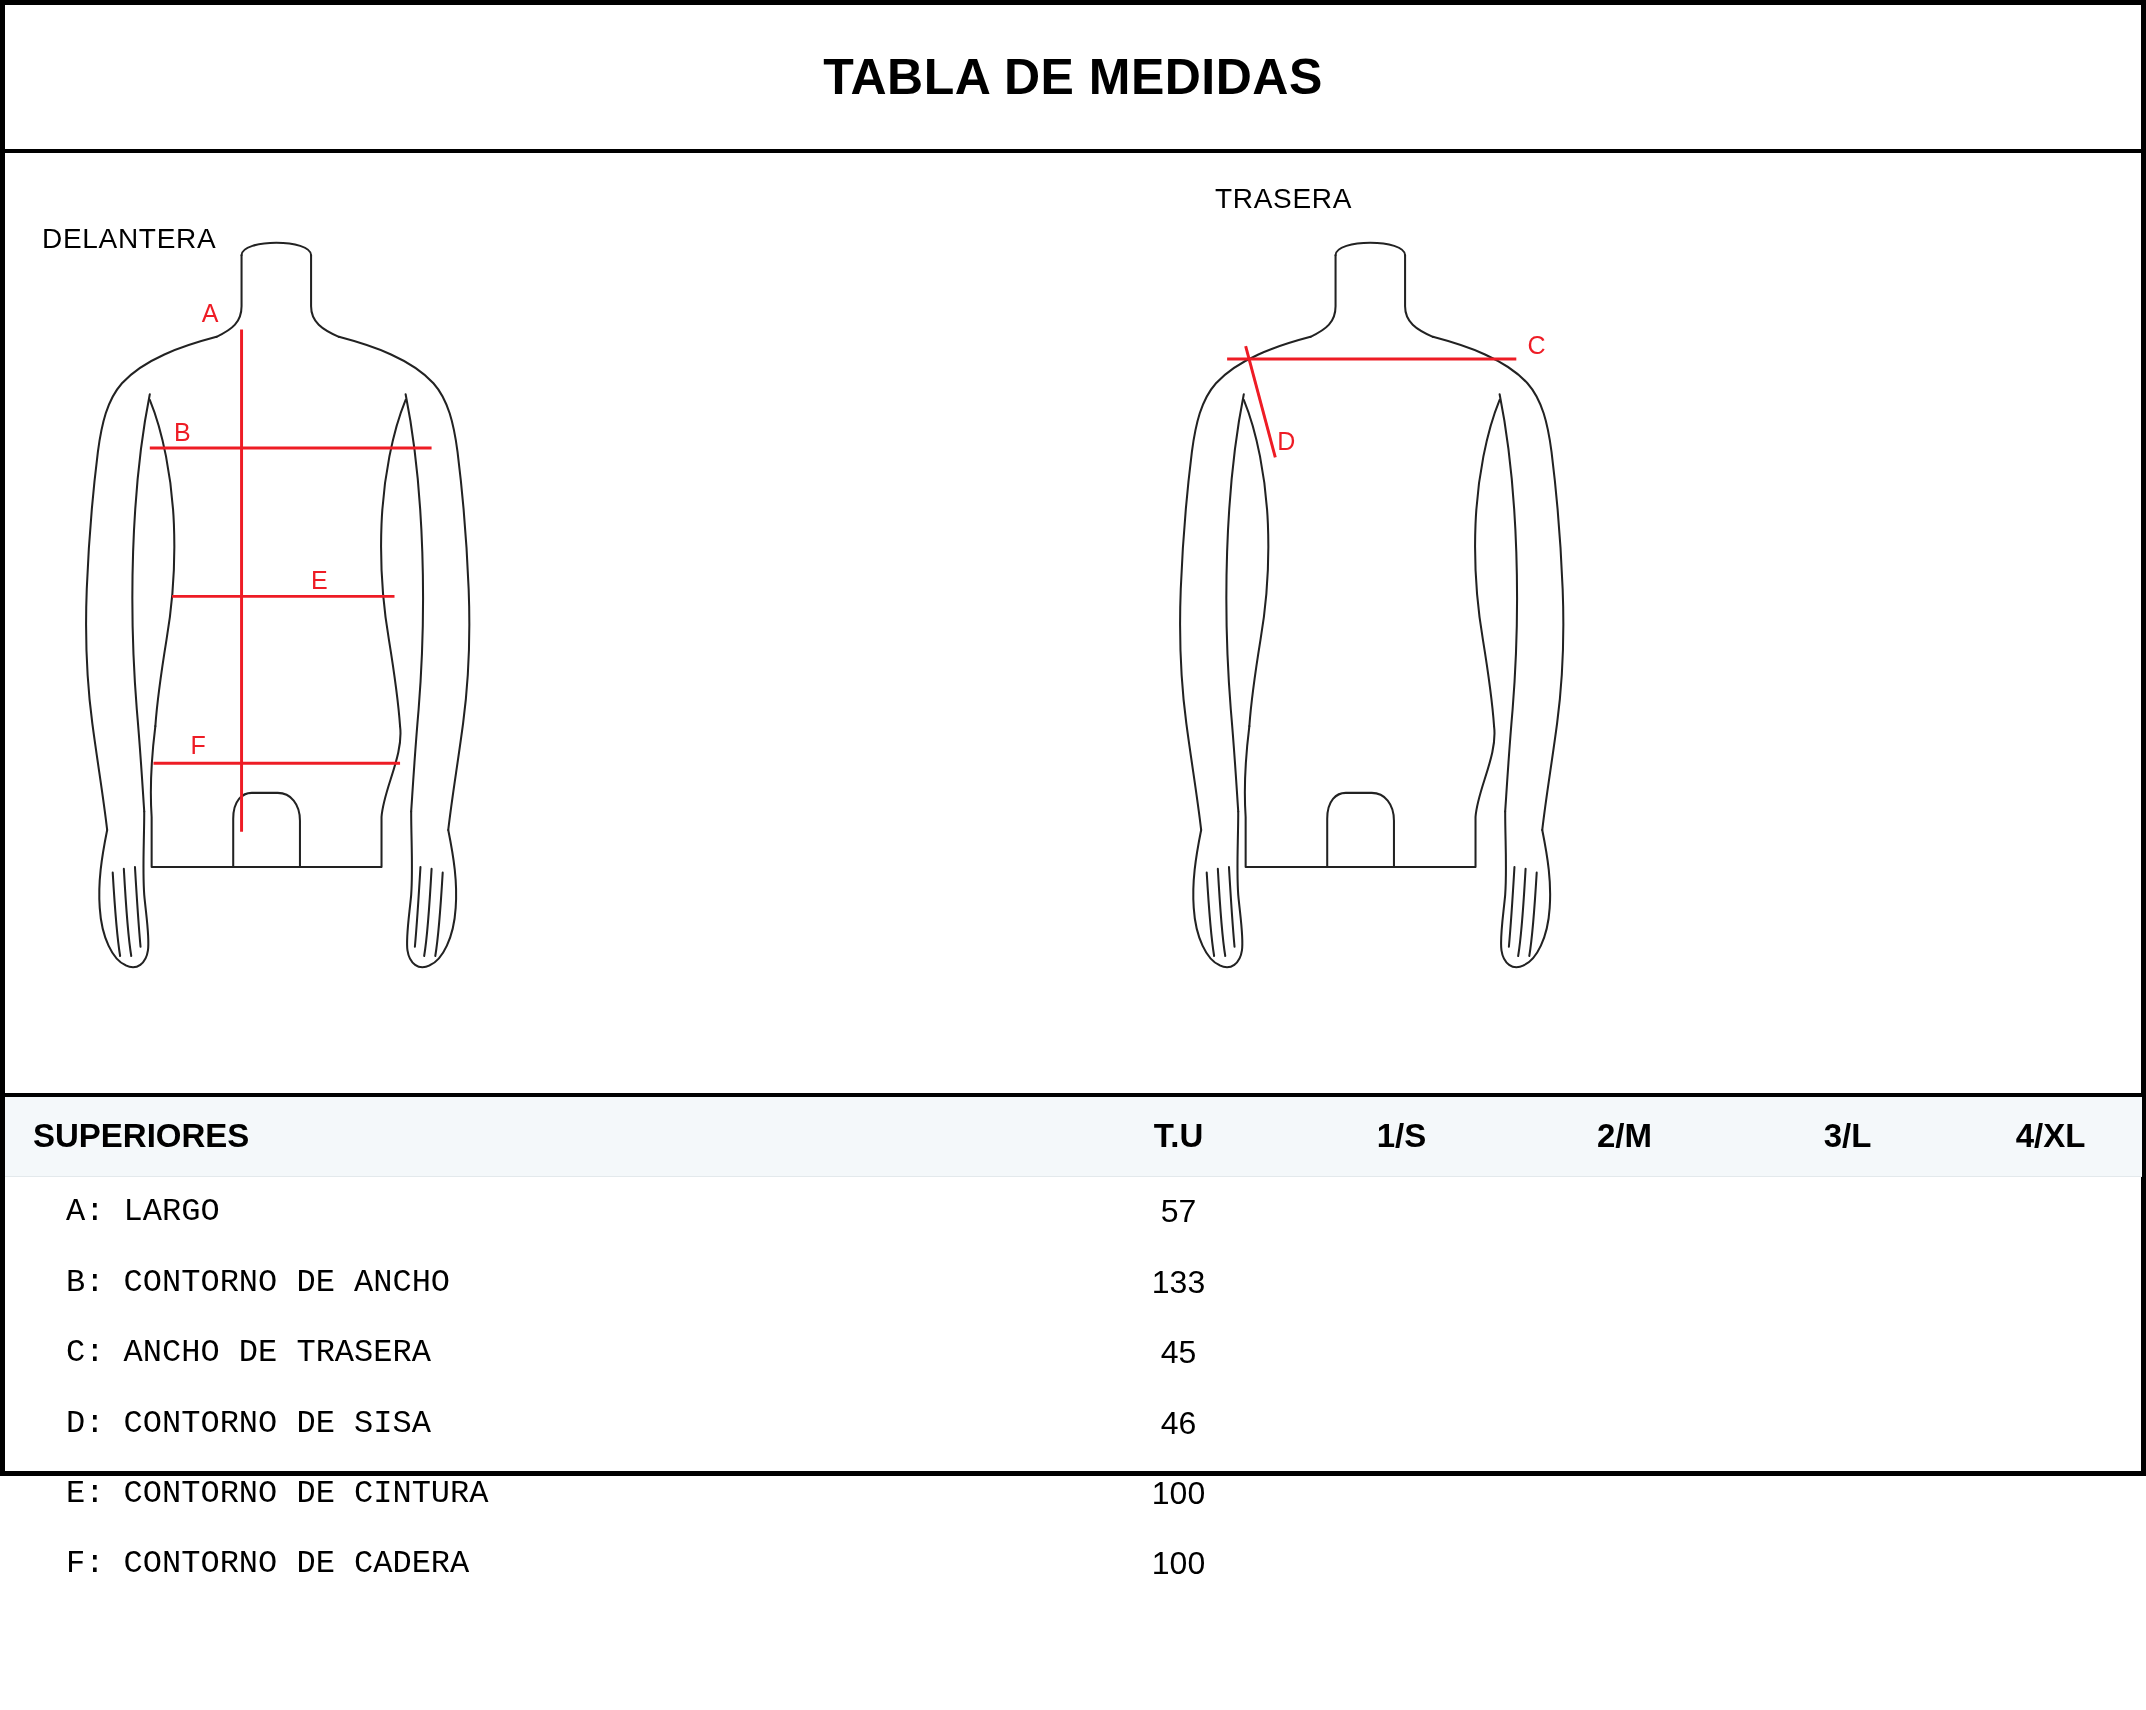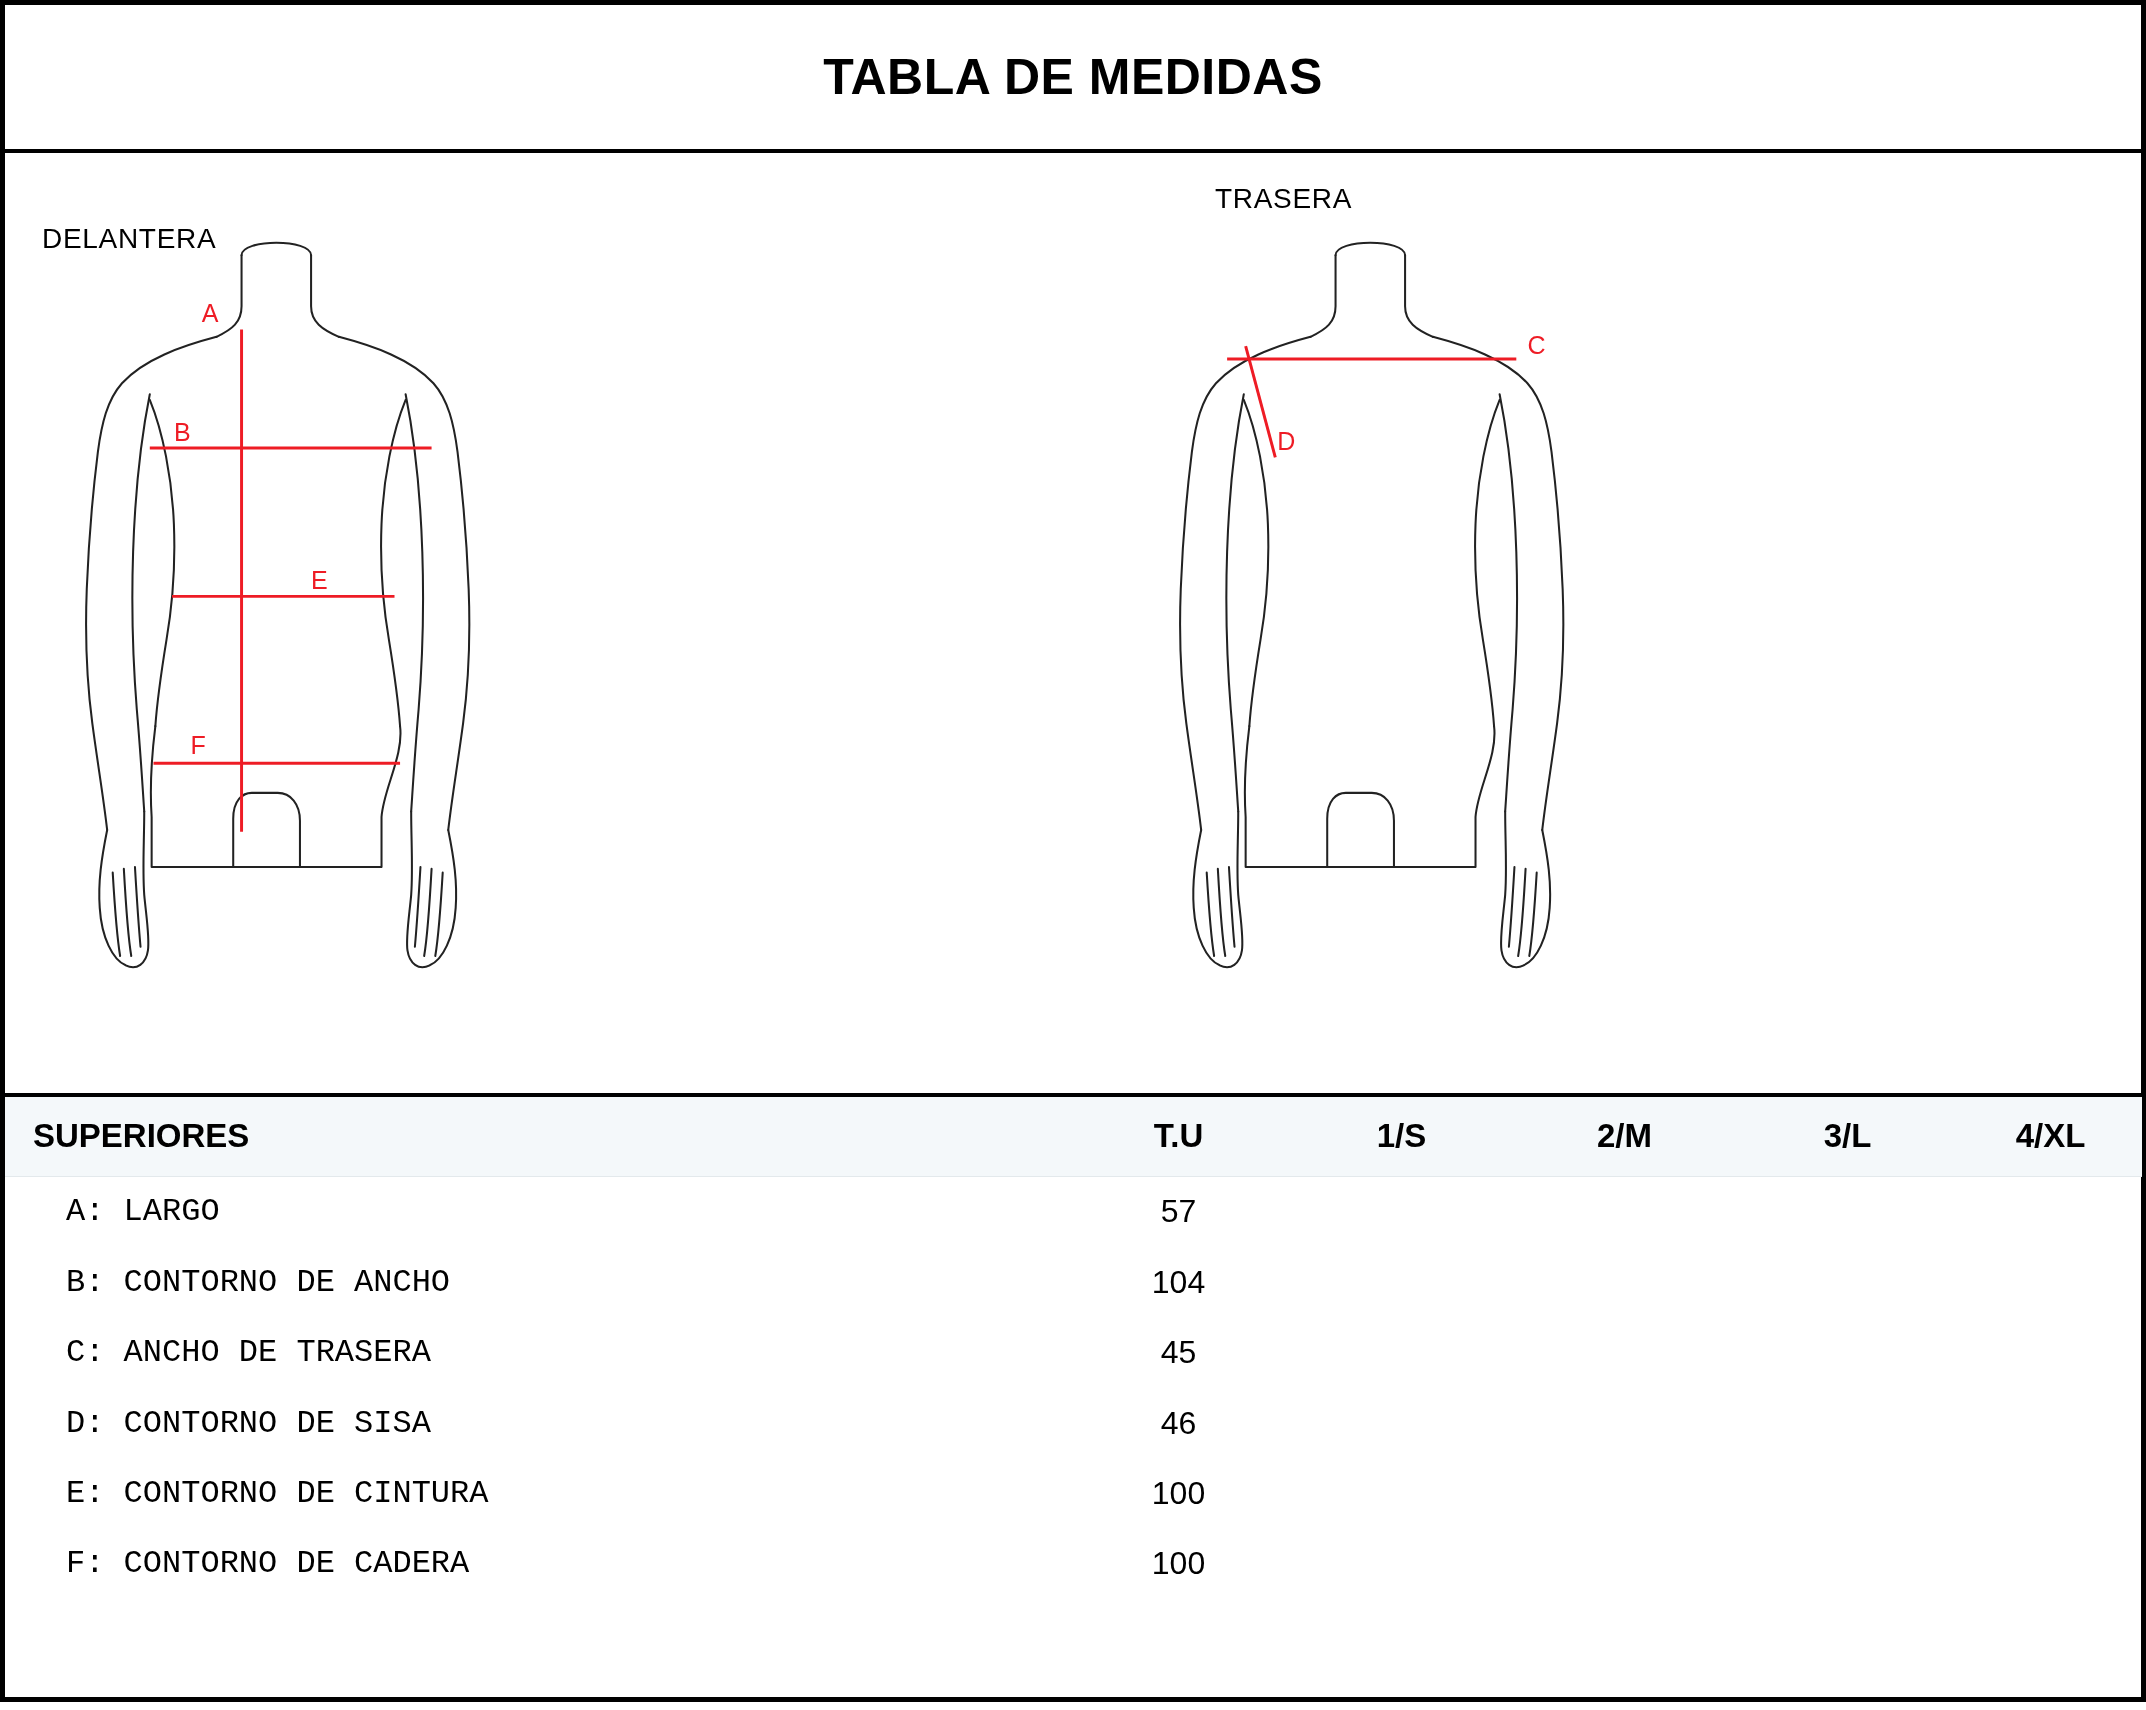--- a/index.html
+++ b/index.html
@@ -12,21 +12,21 @@
     height: 1710px;
     font-family: "Liberation Sans", sans-serif;
     color: #000000;
     overflow: hidden;
   }
 
   .sheet {
     position: relative;
     box-sizing: border-box;
     width: 2146px;
-    height: 1702px;
+    height: 1476px;
     border: 5.6px solid #000000;
     background: #ffffff;
     display: flex;
     flex-direction: column;
   }
 
   
   .title-band {
     box-sizing: border-box;
     height: 148px;
@@ -271,21 +271,21 @@
         <tr>
           <td class="rowhead">A: LARGO</td>
           <td>57</td>
           <td></td>
           <td></td>
           <td></td>
           <td></td>
         </tr>
         <tr>
           <td class="rowhead">B: CONTORNO DE ANCHO</td>
-          <td>104</td>
+          <td>133</td>
           <td></td>
           <td></td>
           <td></td>
           <td></td>
         </tr>
         <tr>
           <td class="rowhead">C: ANCHO DE TRASERA</td>
           <td>45</td>
           <td></td>
           <td></td>

